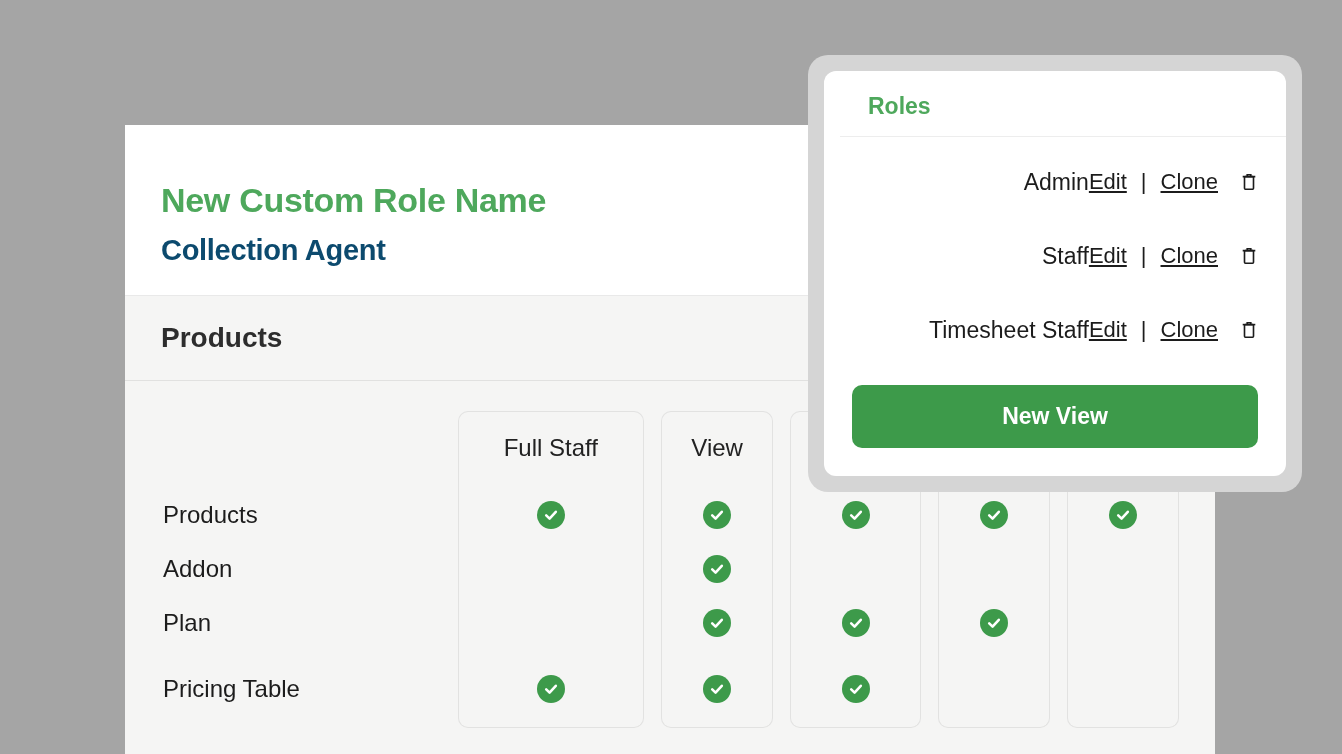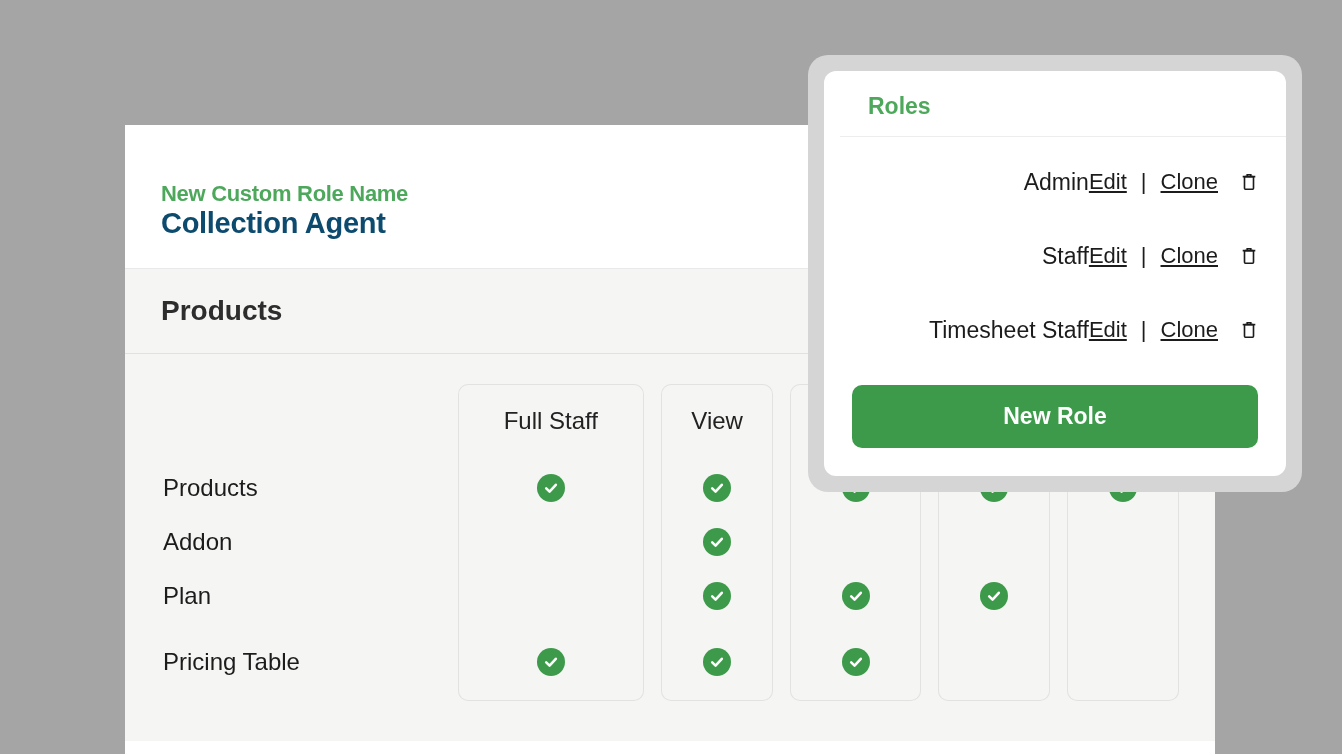--- a/index.html
+++ b/index.html
@@ -19,23 +19,24 @@
     top: 125px;
     width: 1090px;
     height: 800px;
     background: #ffffff;
   }
   .header {
     padding: 56px 36px 18px 36px;
   }
   .header .label {
     color: #4ea85c;
-    font-size: 22px;
+    font-size: 34px;
     font-weight: 600;
     letter-spacing: -0.3px;
+    margin-bottom: 14px;
   }
   .header .role-name {
     color: #0c4a6e;
     font-size: 29px;
     font-weight: 700;
     letter-spacing: -0.3px;
   }
 
   .section-title-wrap {
     margin-top: 10px;
@@ -366,15 +367,15 @@
             <span class="trash-icon">
               <svg viewBox="0 0 20 22">
                 <path d="M3 5 H17"></path>
                 <path d="M8 5 V3 H12 V5"></path>
                 <rect x="5" y="5" width="10" height="14" rx="1"></rect>
               </svg>
             </span>
           </div>
         </div>
       </div>
-    <button class="new-role-btn">New Role</button>
+    <button class="new-role-btn">New View</button>
   </div>
 </div>
 
 </body></html>

